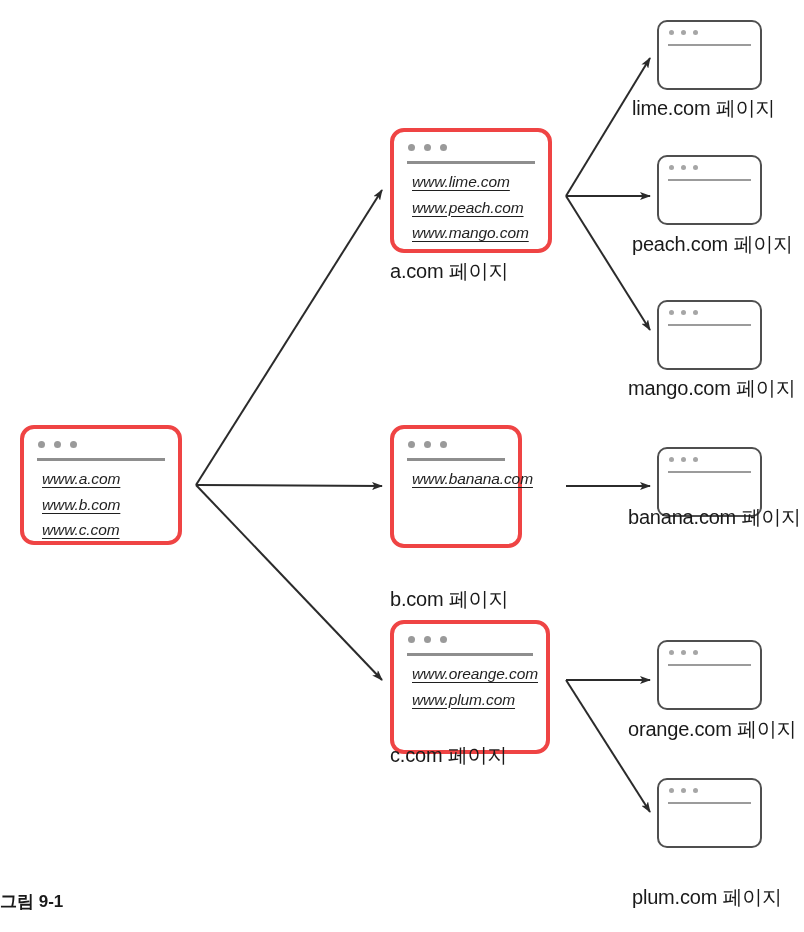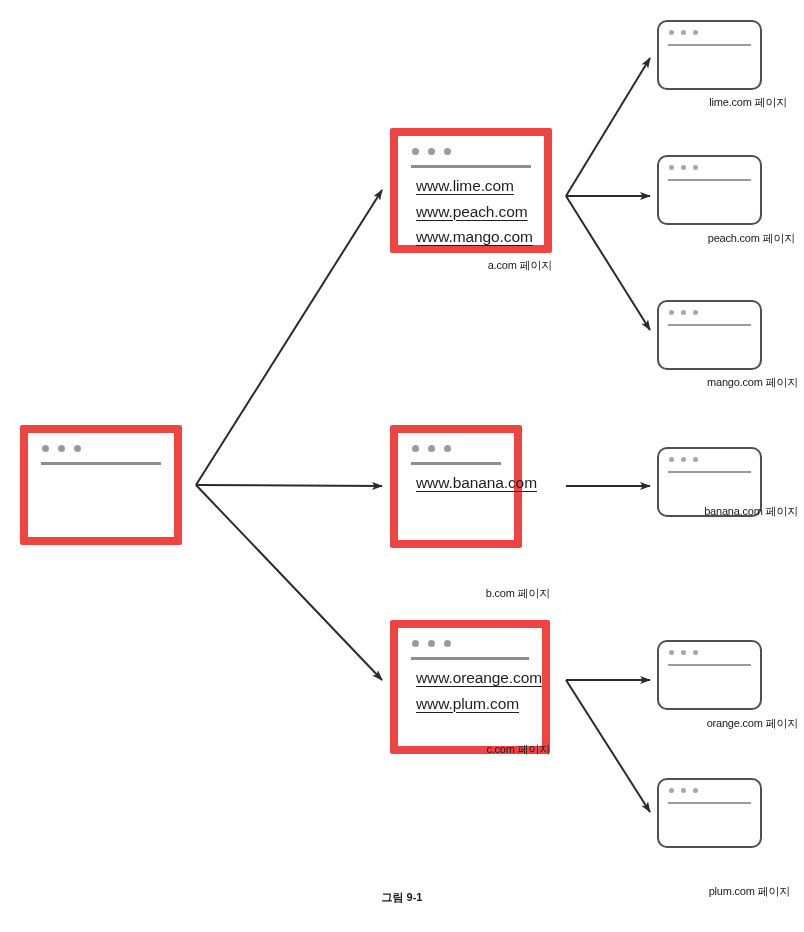--- a/index.html
+++ b/index.html
@@ -32,22 +32,23 @@
   }
 
   
   .win {
     position: absolute;
     box-sizing: border-box;
     background: #ffffff;
     border-radius: 12px;
   }
   .win.thick {
-    border: 8px solid #ef4444;
-    border-radius: 2px;
+    border: 4px solid #ef4444;
+    border-radius: 14px;
+    font-style: italic;
   }
   .win.thin {
     border: 2px solid #4f4f4f;
     border-radius: 10px;
   }
   .dots {
     position: absolute;
     display: flex;
     gap: 9px;
   }
@@ -83,33 +84,32 @@
     text-decoration: underline;
     text-underline-offset: 3px;
     text-decoration-thickness: 1px;
     margin-bottom: 10px;
     white-space: nowrap;
     letter-spacing: -0.1px;
   }
 
   .caption {
     position: absolute;
-    font-size: 11px;
+    font-size: 20px;
     color: #1a1a1a;
     white-space: nowrap;
-    text-align: right;
+    text-align: left;
     letter-spacing: -0.2px;
   }
 
   .fig-caption {
     position: absolute;
     left: 0;
-    width: 804px;
-    text-align: center;
-    font-size: 11px;
+    width: 708px;
+    font-size: 17px;
     font-weight: bold;
     color: #1a1a1a;
     letter-spacing: 0px;
   }
 </style>
 </head>
 <body>
 
 <div id="diagram-root">
 
@@ -133,20 +133,25 @@
   </svg>
 
   <div id="node-layer">
       <div class="win thick" style="left: 20px; top: 425px; width: 162px; height: 120px;">
         <div class="dots">
           <span class="dot"></span>
           <span class="dot"></span>
           <span class="dot"></span>
         </div>
         <div class="hrule"></div>
+        <div class="links">
+          <span class="link-item">www.a.com</span>
+          <span class="link-item">www.b.com</span>
+          <span class="link-item">www.c.com</span>
+        </div>
       </div>
       <div class="win thick" style="left: 390px; top: 128px; width: 162px; height: 125px;">
         <div class="dots">
           <span class="dot"></span>
           <span class="dot"></span>
           <span class="dot"></span>
         </div>
         <div class="hrule"></div>
         <div class="links">
           <span class="link-item">www.lime.com</span>

